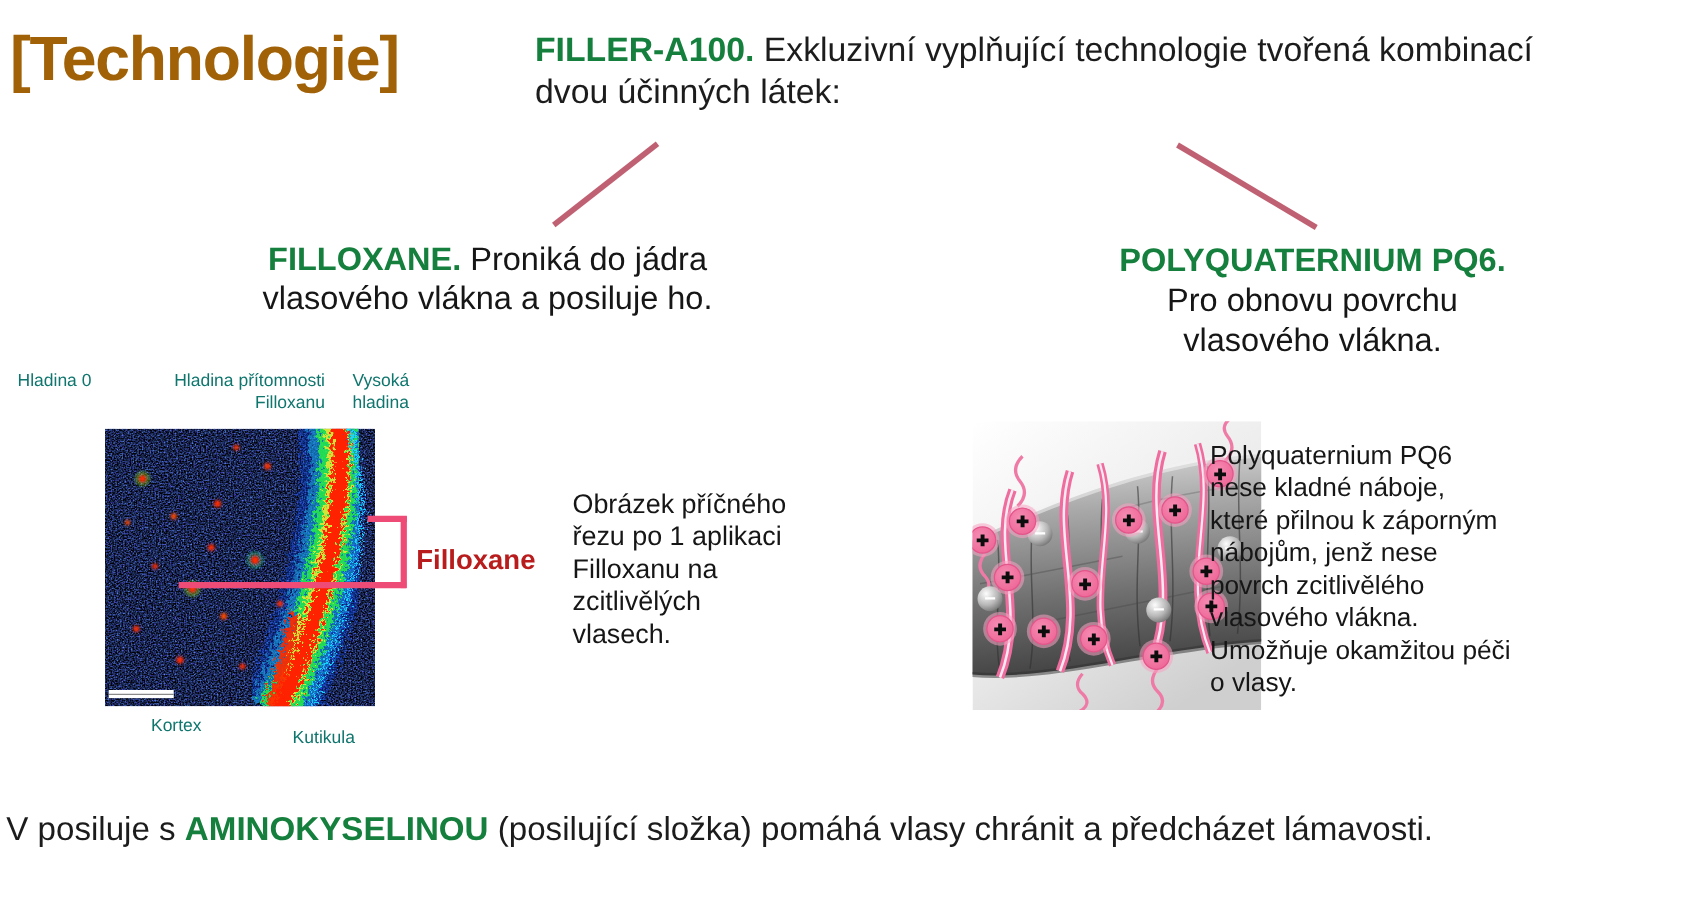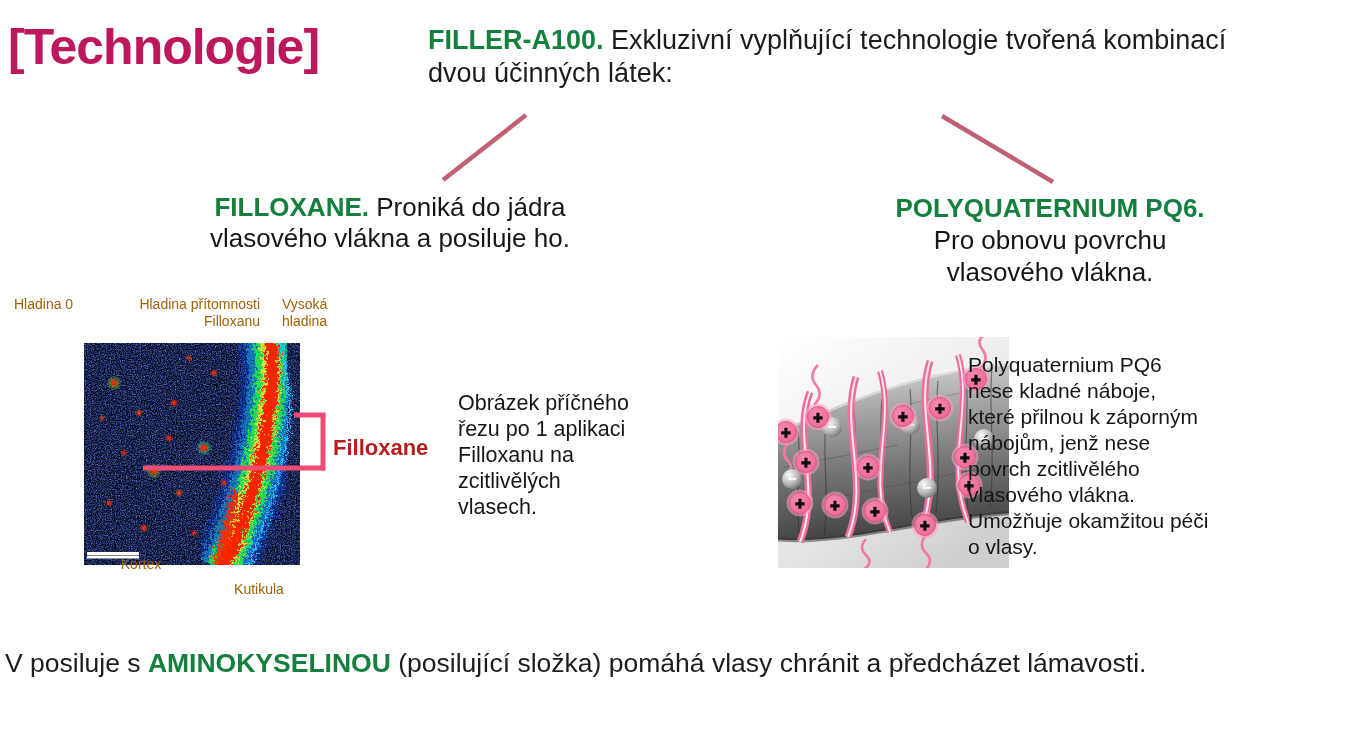--- a/index.html
+++ b/index.html
@@ -6,35 +6,35 @@
   #page{
     position:relative;width:1355px;height:730px;background:#fff;overflow:hidden;
     font-family:"Liberation Sans", sans-serif;color:#161616;
   }
   .abs{position:absolute;}
   .pre{white-space:pre-line;}
   .center{text-align:center;}
   .right{text-align:right;}
 
   .title{
-    left:8px;top:18px;font-size:50px;font-weight:800;letter-spacing:-1px;color:#be185d;
+    left:8px;top:18px;font-size:50px;font-weight:800;letter-spacing:-1px;color:#a16207;
   }
   .intro{
     left:428px;top:24px;width:900px;font-size:27px;line-height:33px;color:#1c1c1c;
   }
   b.hard{font-weight:800;color:#15803d;}
 
   .heading-left{left:160px;top:192px;width:460px;font-size:26px;line-height:31px;}
   .heading-right{left:865px;top:192px;width:370px;font-size:26px;line-height:32px;}
 
-  .small-label{font-size:14px;line-height:16.5px;color:#a16207;}
+  .small-label{font-size:14px;line-height:16.5px;color:#0f766e;}
   .lbl-zero{left:14px;top:296px;}
   .lbl-presence{left:108px;top:296px;width:152px;}
   .lbl-high{left:282px;top:296px;}
-  .lbl-cortex{left:101px;top:556px;width:80px;}
+  .lbl-cortex{left:101px;top:572px;width:80px;}
   .lbl-cuticle{left:219px;top:581px;width:80px;}
 
   .micro-wrap{left:84px;top:343px;width:216px;height:222px;}
   .illu-wrap{left:778px;top:337px;width:231px;height:231px;}
   .micro-wrap svg,.illu-wrap svg{display:block;width:100%;height:100%;}
 
   .annotation-pink{
     left:333px;top:435px;font-size:22px;font-weight:800;
   }
   .caption-left{left:458px;top:390px;width:230px;font-size:21.5px;line-height:26px;}

